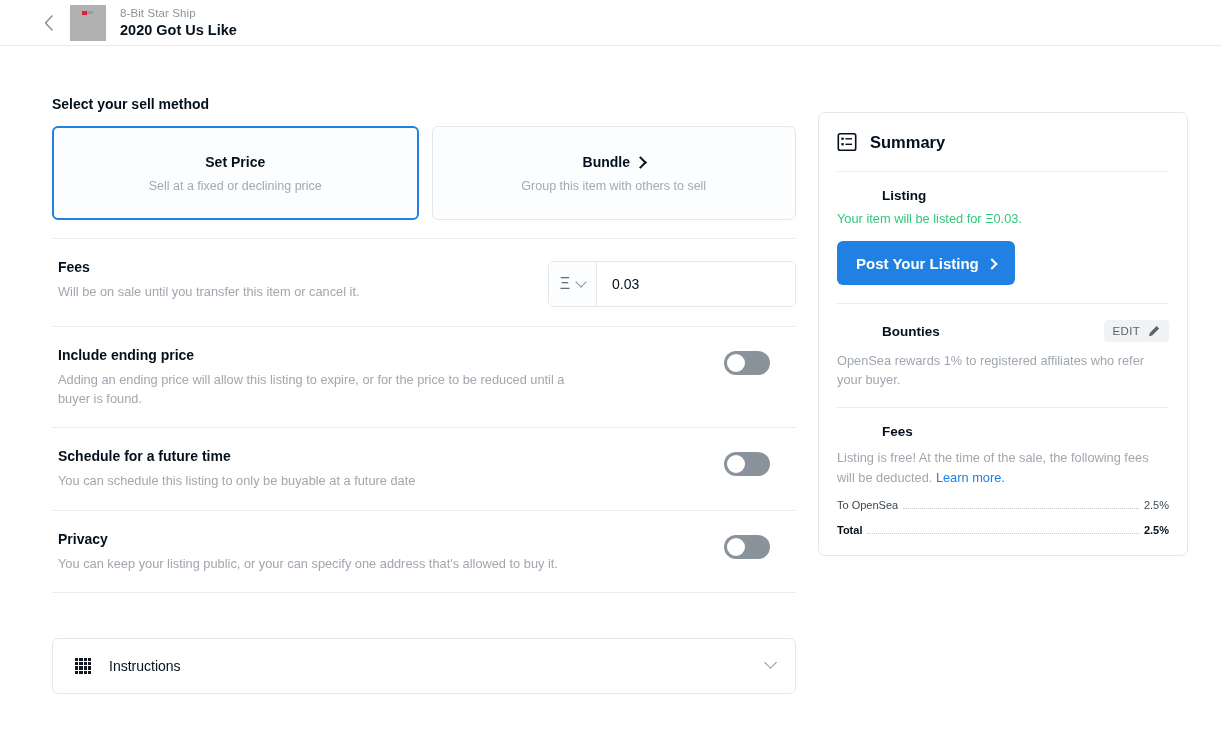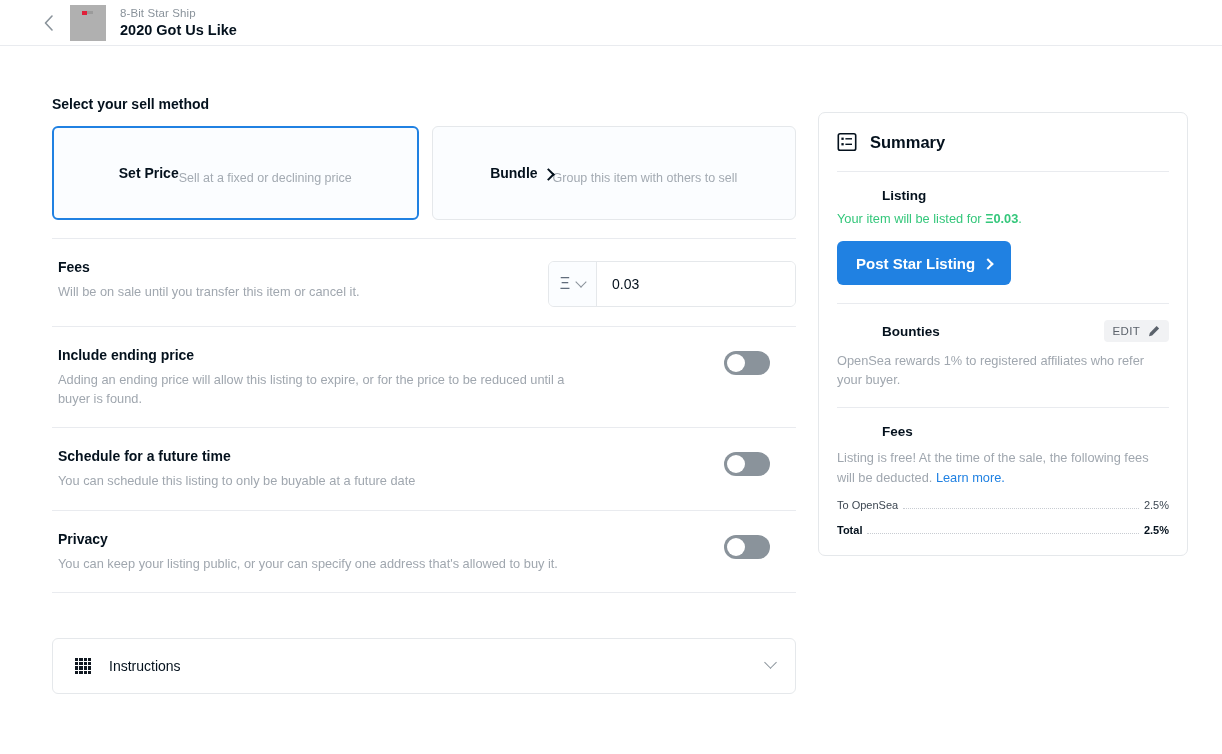--- a/index.html
+++ b/index.html
@@ -114,21 +114,21 @@
     display: flex;
     gap: 13px;
   }
   .method-card {
     flex: 1;
     height: 94px;
     border: 1px solid #e5e8eb;
     border-radius: 6px;
     background: #fbfdff;
     display: flex;
-    flex-direction: row;
+    flex-direction: column;
     align-items: center;
     justify-content: center;
     cursor: pointer;
   }
   .method-card.selected {
     border: 2px solid #2081e2;
     background: #fbfdff;
   }
   .method-title {
     font-size: 14px;
@@ -314,21 +314,21 @@
     font-size: 13.5px;
     font-weight: 700;
     color: #04111d;
     padding-left: 45px;
   }
   .listing-line {
     margin-top: 8px;
     font-size: 12.8px;
     color: #34c77b;
   }
-  .listing-line b { font-weight: 700; color: #34c77b; }
+  .listing-line b { font-weight: 400; color: #34c77b; }
   .post-btn {
     margin-top: 15px;
     display: inline-flex;
     align-items: center;
     gap: 9px;
     background: #2081e2;
     color: #ffffff;
     border: 0;
     border-radius: 6px;
     height: 44px;
@@ -523,21 +523,21 @@
         </div>
 
         <div class="sum-divider"></div>
 
         <div class="sum-block">
           <div class="block-title">Listing</div>
           <div class="listing-line">
             <span>Your item will be listed for </span><b>Ξ0.03</b><span>.</span>
           </div>
           <button class="post-btn">
-            <span>Post Star Listing</span>
+            <span>Post Your Listing</span>
             <span class="chev-white"></span>
           </button>
         </div>
 
         <div class="sum-divider"></div>
 
         <div class="sum-block">
           <div class="block-head-row">
             <span class="block-title">Bounties</span>
             <button class="edit-btn">

